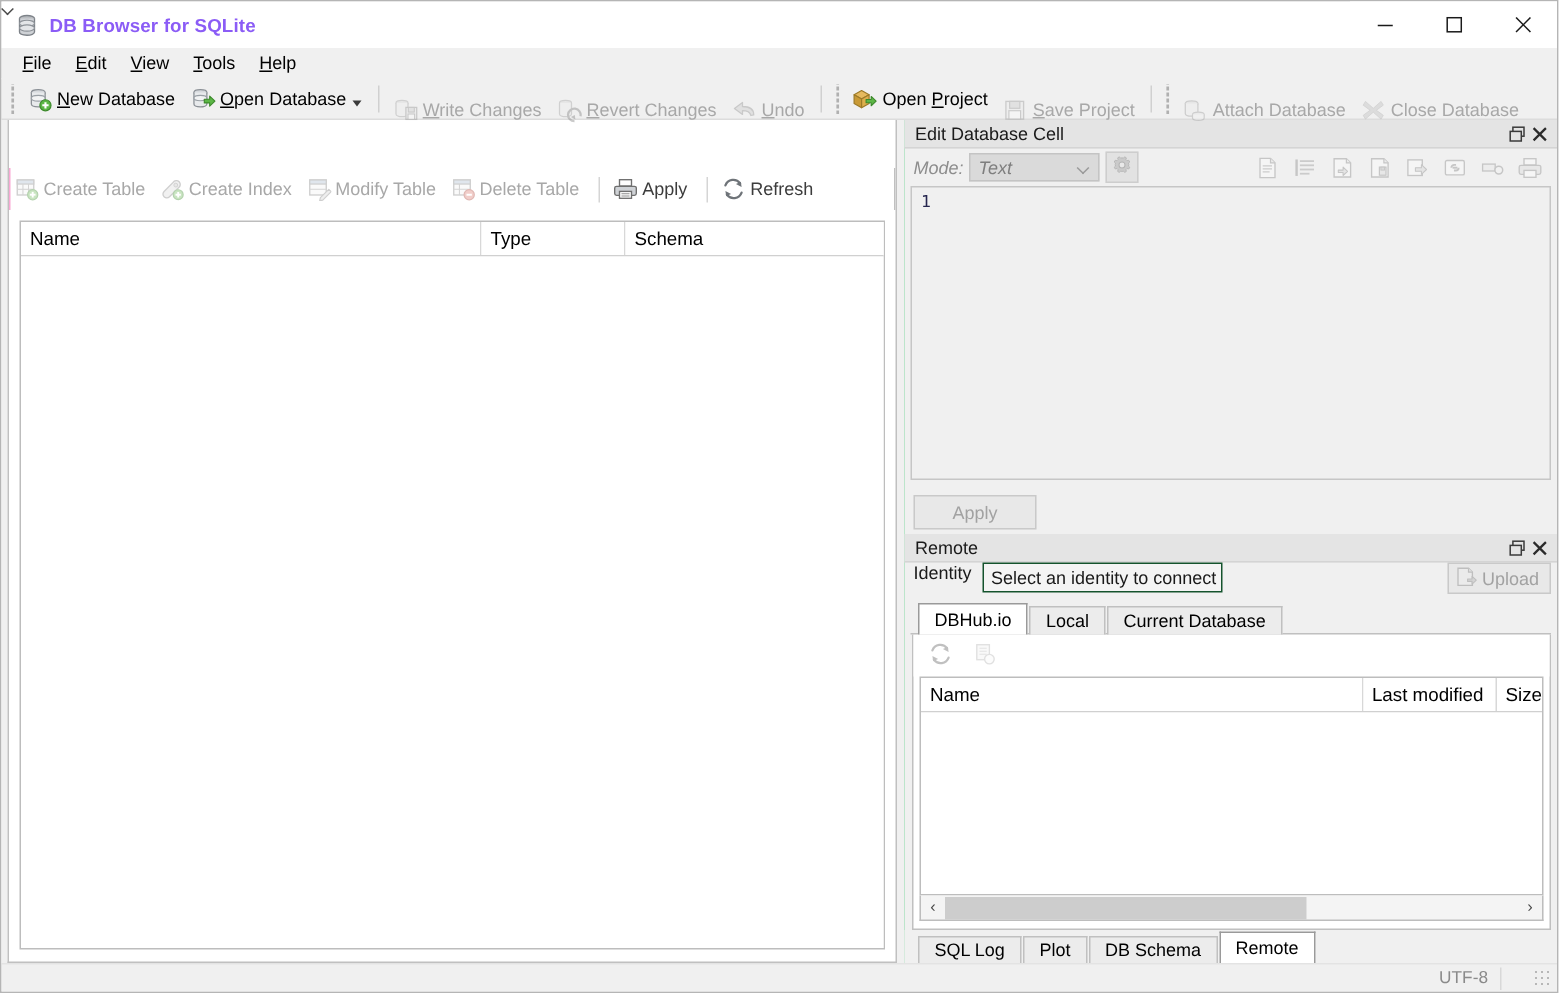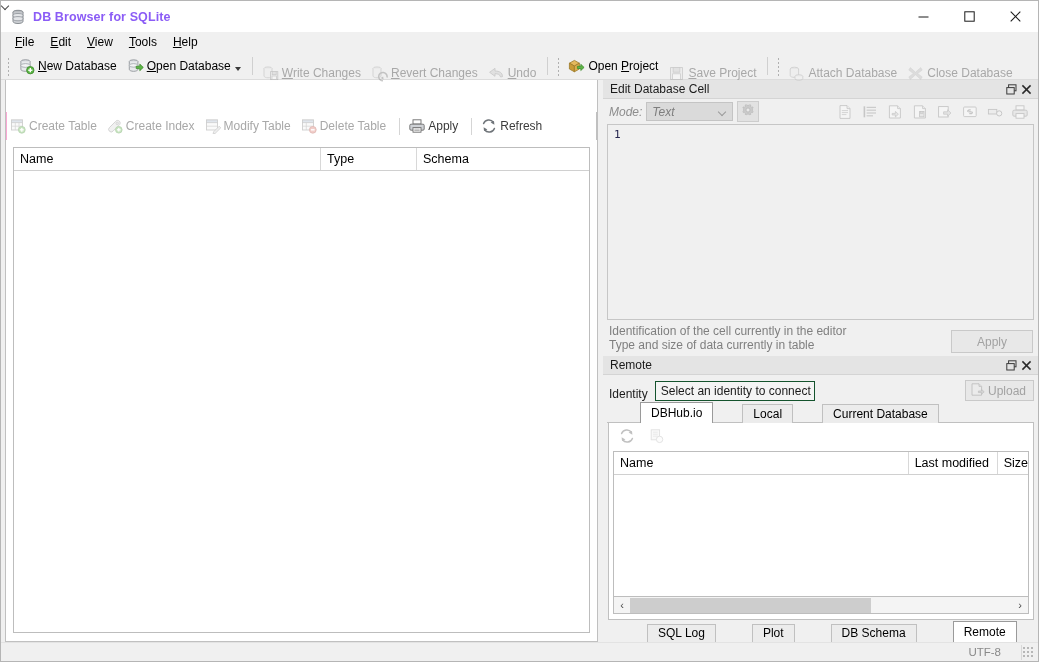--- a/index.html
+++ b/index.html
@@ -298,21 +298,21 @@
     border: 1px solid #c9c9c9;
     display: flex; align-items: center; justify-content: center;
     font-size: 12px; color: #a2a2a2;
     cursor: default;
   }
 
   
   .remotepanel { flex:1; display:flex; flex-direction:column; min-height:0; background:#f0f0f0; }
   .identityrow {
     height: 26px; min-height: 26px;
-    display: flex; align-items: flex-end;
+    display: flex; align-items: flex-start;
     padding: 0 4px 0 6px;
   }
   .identitylabel { font-size: 12px; color: #1a1a1a; margin-right: 7px; }
   .idcombo {
     width: 160px; height: 20px;
     background: #f4f4f4;
     border: 1px solid #14532d;
     display: flex; align-items: center;
     padding: 0 3px 0 5px;
     font-size: 12px; color: #1a1a1a;
@@ -339,21 +339,21 @@
     content:""; position:absolute; left:4px; right:4px; bottom:0;
     height:1px; background:#c0c0c0;
   }
   .rtab {
     height: 19px; line-height: 18px;
     padding: 0 10px;
     font-size: 12px; color: #000;
     background: #ececec;
     border: 1px solid #c0c0c0; border-bottom: none;
     margin-right: 1px; position: relative; z-index: 1;
-    cursor: default; white-space: nowrap; margin-left: 28px;
+    cursor: default; white-space: nowrap;
   }
   .rtab.active {
     background: #ffffff; height: 21px; line-height: 20px; z-index: 3;
     border-color: #9a9a9a;
   }
   .remotebody {
     flex: 1; min-height: 0;
     margin: 0 4px 0 5px;
     background: #ffffff;
     border: 1px solid #c0c0c0; border-top: none;
@@ -408,38 +408,38 @@
     background: #f0f0f0;
   }
   .btab {
     height: 18px; line-height: 17px;
     padding: 0 10px;
     font-size: 12px; color: #000;
     background: #ececec;
     border: 1px solid #c0c0c0;
     border-bottom: none;
     margin-right: 1px;
-    cursor: default; white-space: nowrap; margin-left: 35px;
+    cursor: default; white-space: nowrap;
   }
   .btab.active {
     background: #ffffff; height: 21px; line-height: 20px;
     border-color: #9a9a9a;
   }
   .statusbar {
     height: 19px; min-height: 19px;
     background: #f0f0f0;
     display: flex; align-items: center; justify-content: flex-end;
     padding-right: 4px;
     border-top: 1px solid #e3e3e3;
   }
   .statustext {
     font-size: 11.5px; color: #8a8a8a;
-    padding-right: 20px;
+    padding-right: 8px;
     border-right: 1px solid #d8d8d8;
-    margin-right: 0;
+    margin-right: 21px;
     height: 15px; line-height: 15px;
   }
   .sizegrip {
     width: 12px; height: 12px;
     background-image: radial-gradient(#adadad 1px, transparent 1px);
     background-size: 4px 4px;
     opacity: 0.85;
   }
 </style>
 </head>
@@ -804,24 +804,20 @@
               </svg>
             </div>
           </div>
         </div>
 
         <div class="celledit">
           <div class="linenum">1</div>
         </div>
 
         <div class="cellstatus">
-          <div class="stxt">
-            <div>Identification of the cell currently in the editor</div>
-            <div>Type and size of data currently in table</div>
-          </div>
           <div class="applybtn">Apply</div>
         </div>
       </div>
 
       <div class="dock remotepanel">
         <div class="dockhead">
           <div class="docktitle">Remote</div>
           <div class="dockbtn">
             <svg width="11" height="11" viewBox="0 0 11 11">
               <rect x="2.6" y="0.8" width="7.4" height="6" fill="none" stroke="#3a3a3a" stroke-width="1"></rect>

